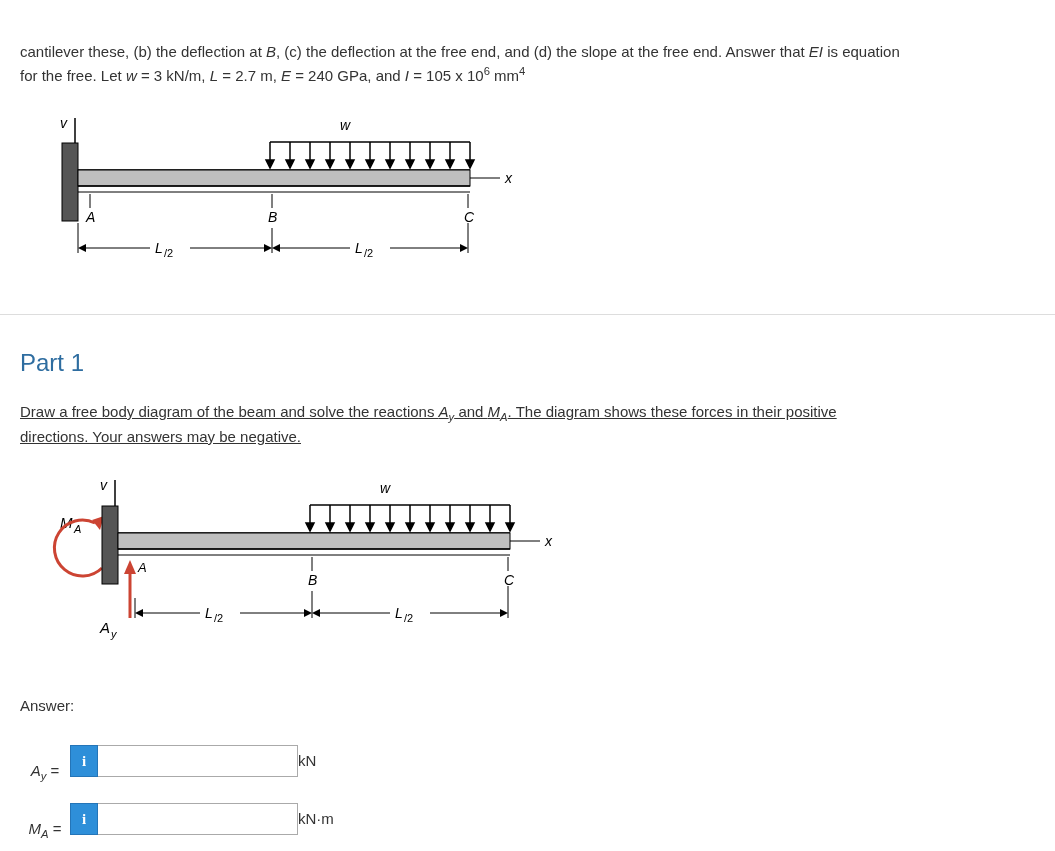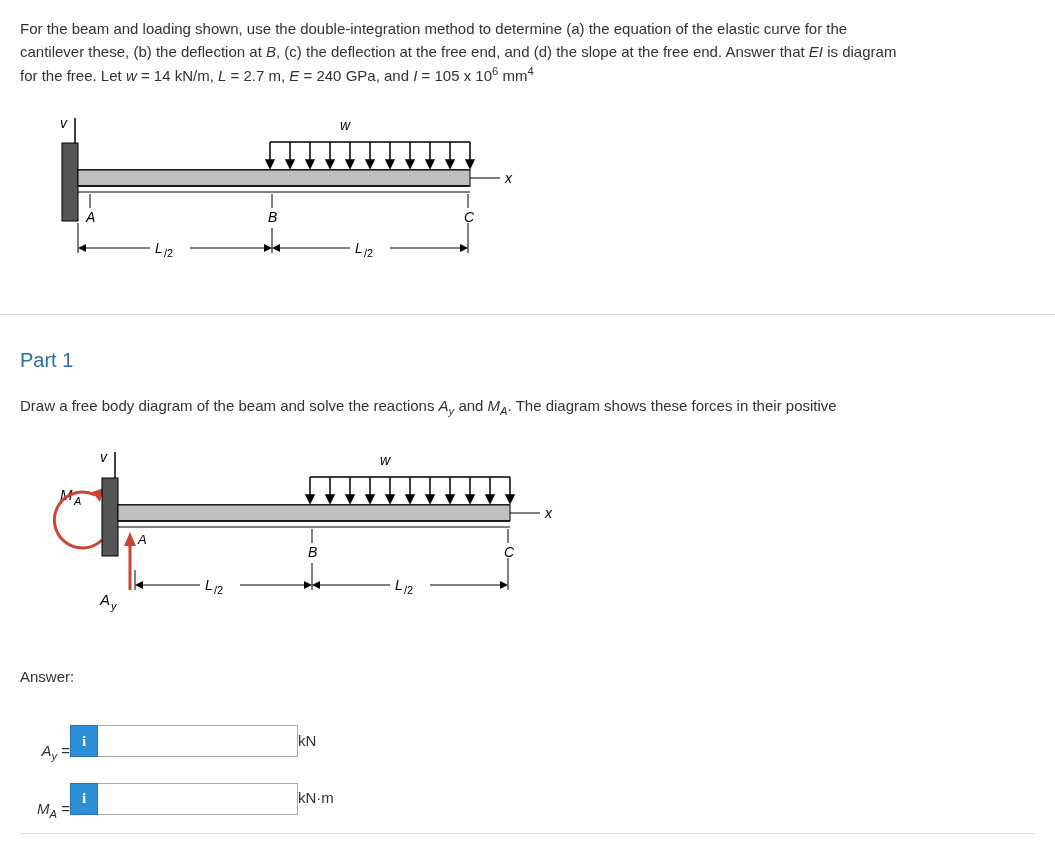--- a/index.html
+++ b/index.html
@@ -8,25 +8,25 @@
     font-size: 15px;
     color: #333;
     background: #fff;
     width: 1055px;
     padding: 18px 20px;
     line-height: 1.5;
   }
   .problem-text { margin-bottom: 20px; }
   .figure-area { margin: 10px 0 20px 20px; }
   .divider { border: none; border-top: 1px solid #ddd; margin: 30px -20px; }
-  .part-title { color: #2e6da0; font-size: 20px; margin-bottom: 20px; }
-  .part-text { margin-bottom: 20px; }
-  .answer-label { margin: 30px 0 28px 0; }
+  .part-title { color: #2e6da0; font-size: 24px; margin-bottom: 20px; }
+  .part-text { margin-bottom: 20px; text-decoration: underline; }
+  .answer-label { margin: 30px 0 20px 0; }
   .answer-row { display: flex; align-items: center; margin-bottom: 10px; }
-  .answer-var { width: 50px; text-align: right; margin-top: 23px; }
+  .answer-var { width: 50px; text-align: center; margin-top: 23px; }
   .info-icon {
     display: inline-flex;
     align-items: center;
     justify-content: center;
     width: 28px;
     height: 32px;
     background: #2e8fd9;
     color: #fff;
     font-weight: bold;
     font-family: Georgia, serif;
@@ -43,23 +43,23 @@
   }
   .unit-label { }
   sub { font-size: 0.75em; vertical-align: sub; }
   sup { font-size: 0.75em; vertical-align: super; }
   .answer-divider { border: none; border-top: 1px solid #ddd; margin-top: 8px; }
 </style>
 </head>
 <body>
 
 <div class="problem-text">
-  <span>For the beam and loading shown, use the double-integration method to determine (a) the equation of the elastic curve for the</span><br>
-  <span>cantilever these, (b) the deflection at </span><i>B</i><span>, (c) the deflection at the free end, and (d) the slope at the free end. Answer that </span><i>EI</i><span> is diagram</span><br>
-  <span>for the free. Let </span><i>w</i><span> = 14 kN/m, </span><i>L</i><span> = 2.7 m, </span><i>E</i><span> = 240 GPa, and </span><i>I</i><span> = 105 x 10</span><sup>6</sup><span> mm</span><sup>4</sup>
+  <br>
+  <span>cantilever these, (b) the deflection at </span><i>B</i><span>, (c) the deflection at the free end, and (d) the slope at the free end. Answer that </span><i>EI</i><span> is equation</span><br>
+  <span>for the free. Let </span><i>w</i><span> = 3 kN/m, </span><i>L</i><span> = 2.7 m, </span><i>E</i><span> = 240 GPa, and </span><i>I</i><span> = 105 x 10</span><sup>6</sup><span> mm</span><sup>4</sup>
 </div>
 
 <div class="figure-area">
 <svg width="480" height="170" viewBox="0 0 480 170">
 
   <line x1="35" y1="10" x2="35" y2="35" stroke="#000" stroke-width="1.5"></line>
   <text x="20" y="20" font-style="italic" font-size="14">v</text>
 
   <rect x="22" y="35" width="16" height="78" fill="#555" stroke="#000"></rect>
 
@@ -122,20 +122,21 @@
   <text x="324" y="149" font-size="11">/2</text>
 </svg>
 </div>
 
 <hr class="divider">
 
 <div class="part-title">Part 1</div>
 
 <div class="part-text">
   <span>Draw a free body diagram of the beam and solve the reactions </span><i><span>A</span><sub>y</sub></i><span> and </span><i><span>M</span><sub>A</sub></i><span>. The diagram shows these forces in their positive</span><br>
+  <span>directions. Your answers may be negative.</span>
 </div>
 
 <div class="figure-area">
 <svg width="530" height="190" viewBox="0 0 530 190">
 
   <line x1="75" y1="12" x2="75" y2="38" stroke="#000" stroke-width="1.5"></line>
   <text x="60" y="22" font-style="italic" font-size="14">v</text>
 
   <text x="20" y="60" font-style="italic" font-size="15">M</text>
   <text x="34" y="65" font-style="italic" font-size="11">A</text>

